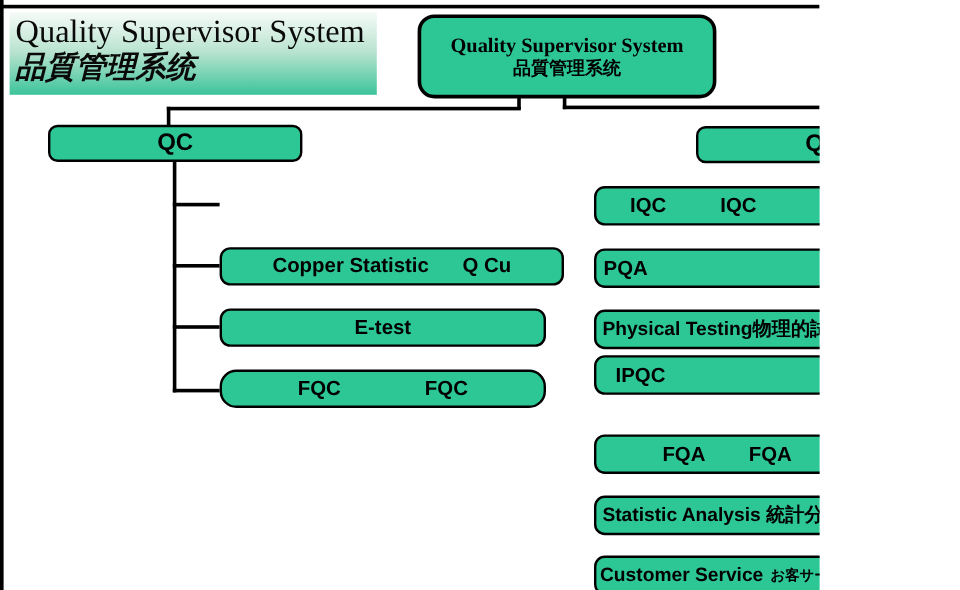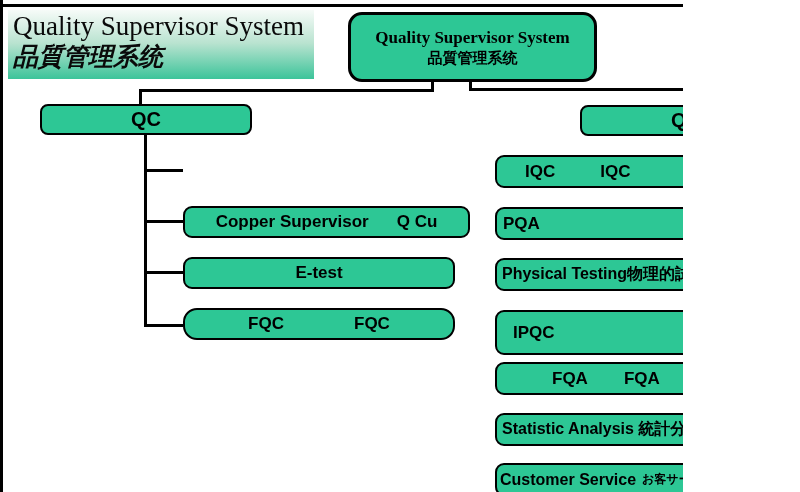--- a/index.html
+++ b/index.html
@@ -74,21 +74,21 @@
       <div class="root-title">Quality Supervisor System</div>
       <div class="root-sub">品質管理系统</div>
     </div>
 
     <div class="node" style="left:40px;top:104px;width:212px;height:31px;border-radius:8px;">
       <span class="qc-label">QC</span>
     </div>
 
 
     <div class="node" style="left:183px;top:206px;width:287px;height:32px;gap:28px;">
-      <span>Copper Supervisor</span>
+      <span>Copper Statistic</span>
       <span>Q Cu</span>
     </div>
 
     <div class="node" style="left:183px;top:257px;width:272px;height:32px;">
       <span>E-test</span>
     </div>
 
     <div class="node" style="left:183px;top:308px;width:272px;height:32px;gap:70px;border-radius:14px;">
       <span>FQC</span>
       <span>FQC</span>
@@ -104,21 +104,21 @@
     </div>
 
     <div class="node left-align" style="left:495px;top:207px;width:285px;height:33px;padding-left:6px;gap:10px;">
       <span>PQA</span>
     </div>
 
     <div class="node left-align fs16" style="left:495px;top:258px;width:285px;height:33px;padding-left:5px;">
       <span>Physical Testing物理的試験</span>
     </div>
 
-    <div class="node left-align" style="left:495px;top:310px;width:285px;height:45px;padding-left:16px;">
+    <div class="node left-align" style="left:495px;top:296px;width:285px;height:33px;padding-left:16px;">
       <span>IPQC</span>
     </div>
 
     <div class="node left-align" style="left:495px;top:362px;width:285px;height:33px;padding-left:55px;gap:36px;">
       <span>FQA</span>
       <span>FQA</span>
     </div>
 
     <div class="node left-align fs16" style="left:495px;top:413px;width:285px;height:33px;padding-left:5px;">
       <span>Statistic Analysis 統計分析</span>

